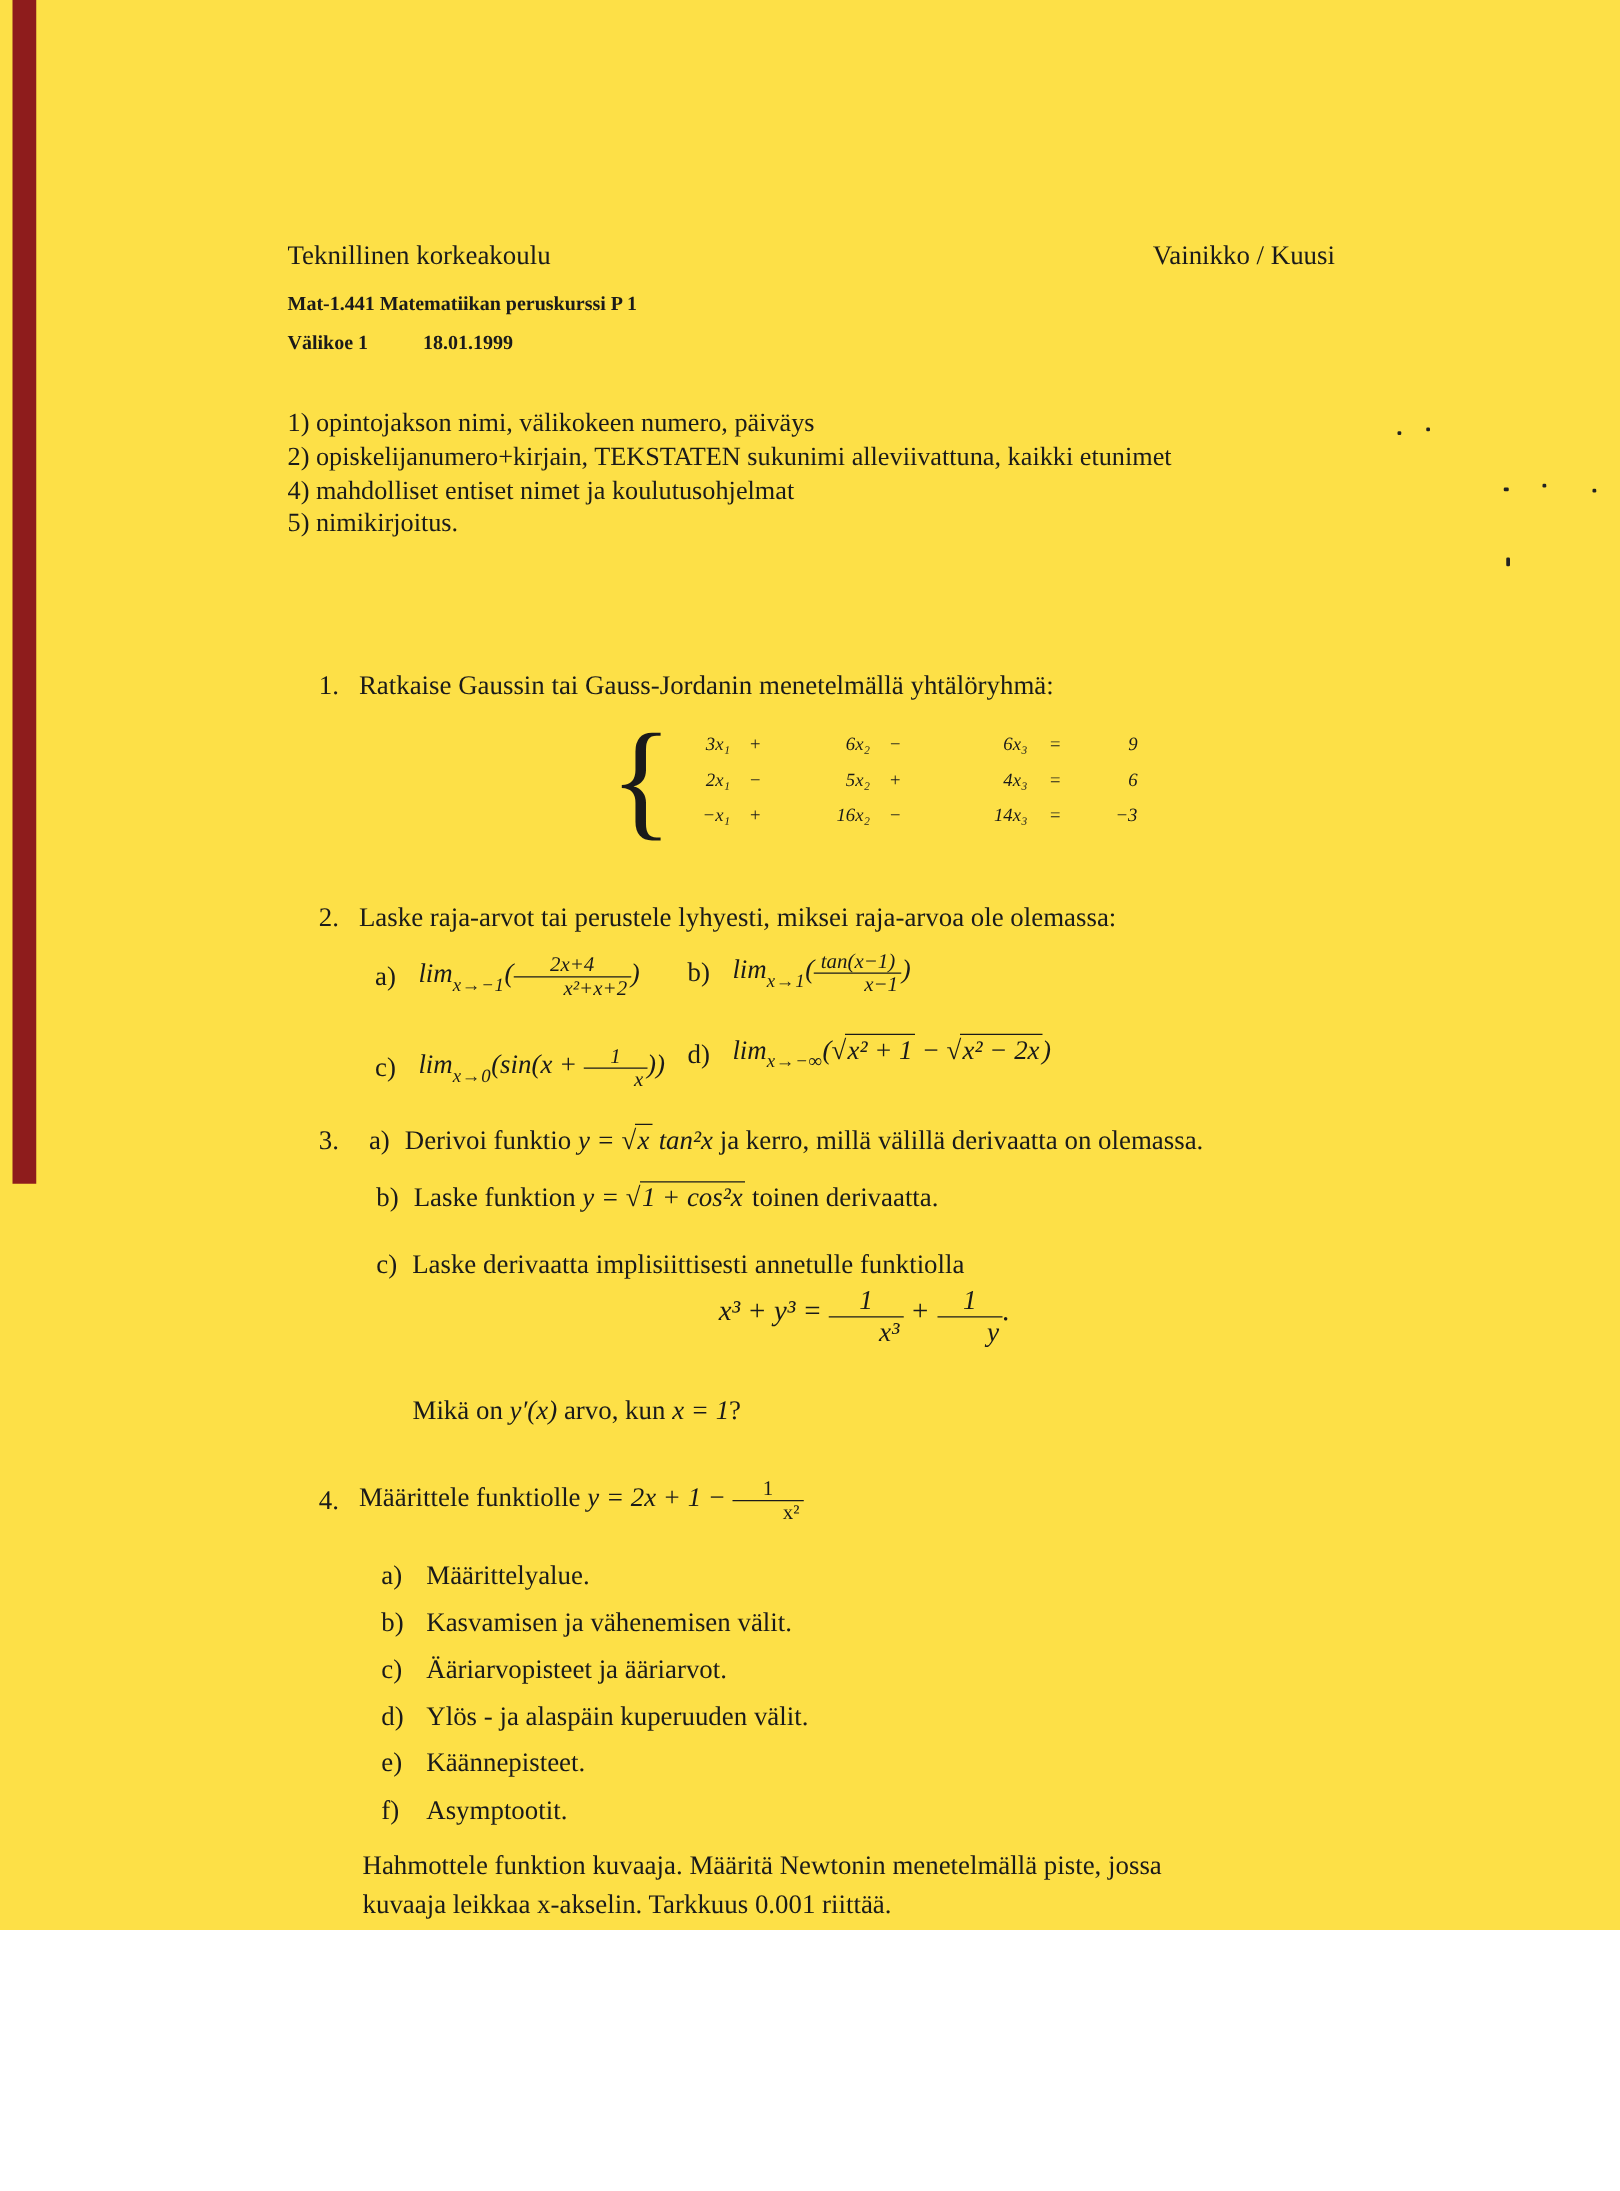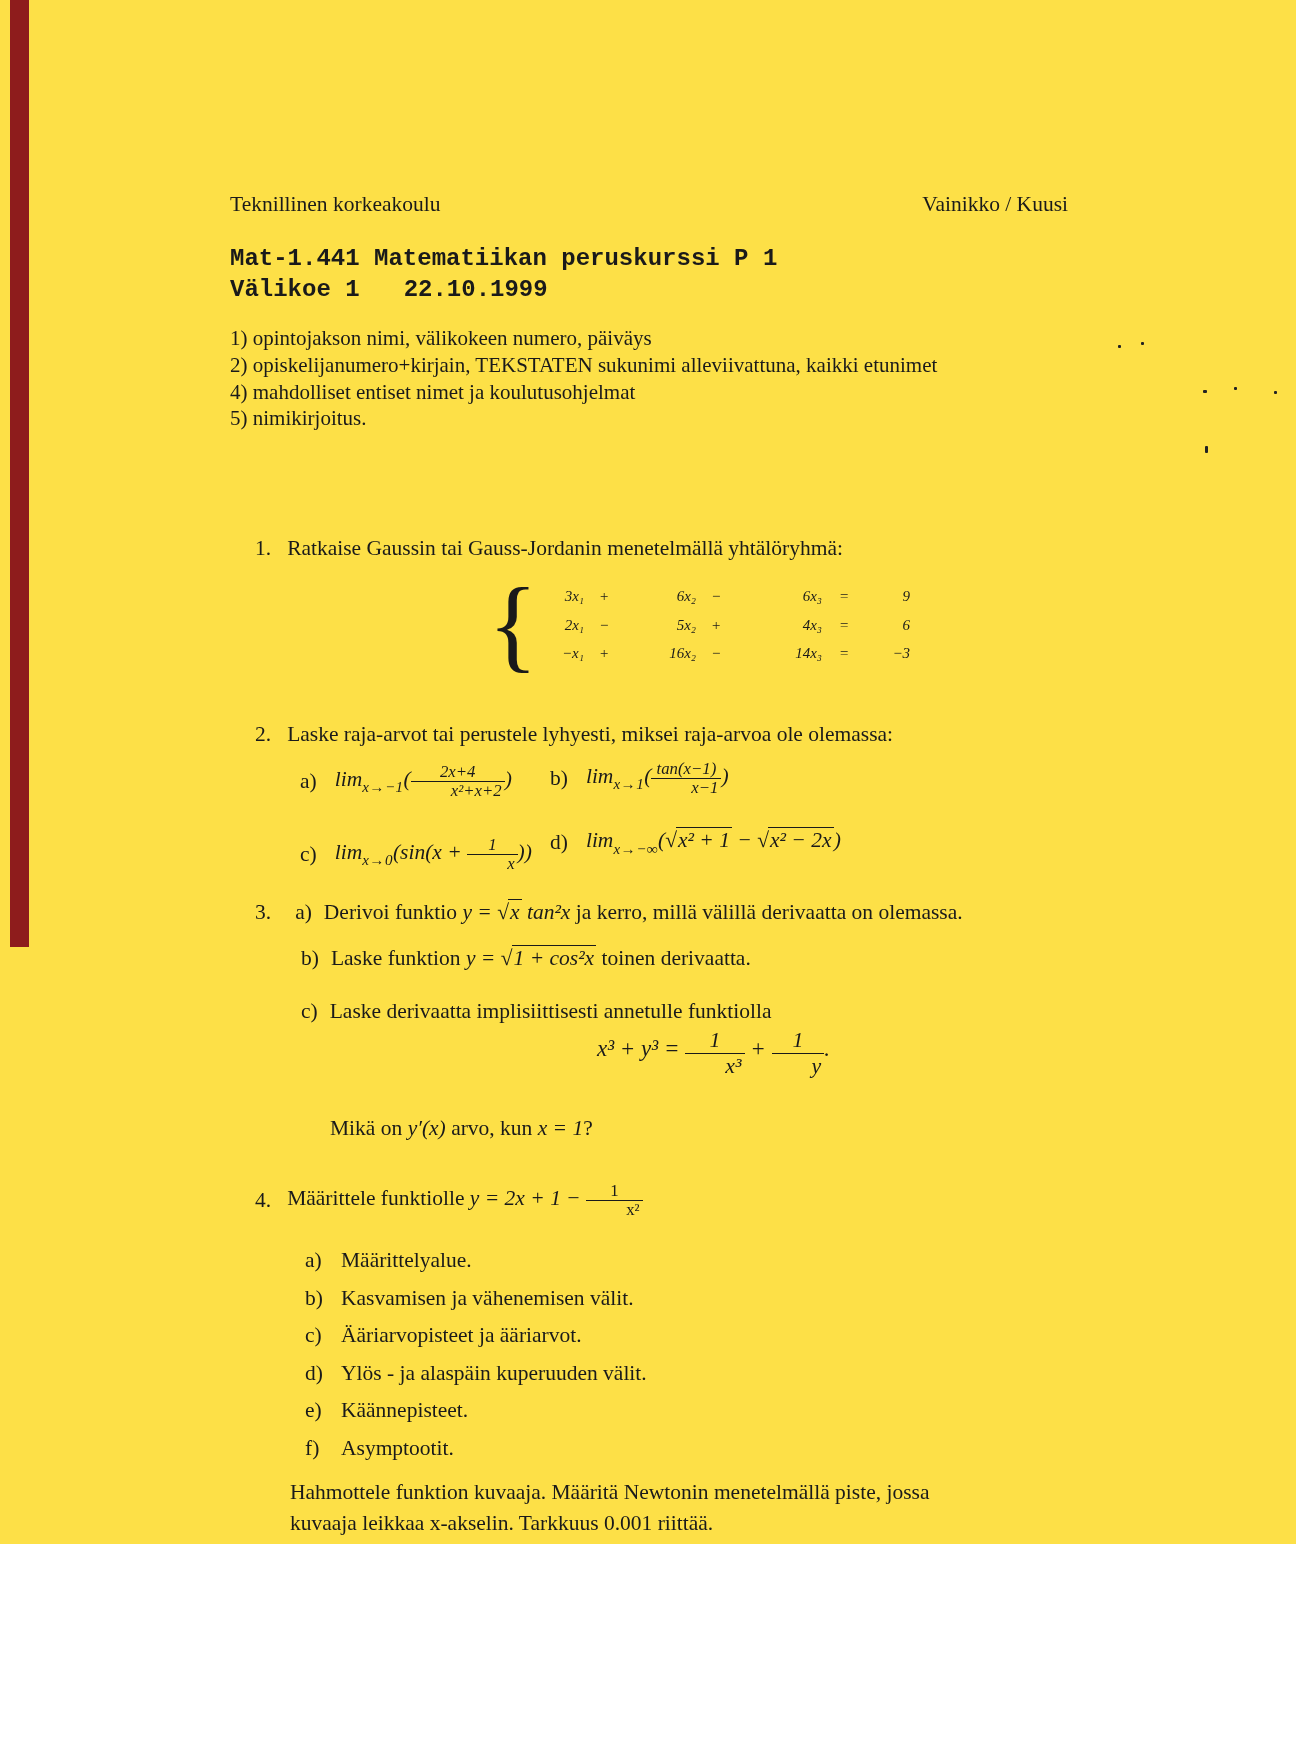--- a/index.html
+++ b/index.html
@@ -6,21 +6,21 @@
   .page{position:relative;width:1296px;height:1544px;background:#fde047;overflow:hidden;
         font-family:"Liberation Serif","DejaVu Serif",serif;color:#1a1a1a;}
   .abs{position:absolute;}
   
   .red-stripe{position:absolute;left:10px;top:0;width:19px;height:947px;background:#8e1c1c;}
   .bottom-line{position:absolute;left:30px;top:1741px;width:1242px;height:5px;
                background:linear-gradient(to right,#13343a 0%,#0d2327 30%,#050505 55%,#000 100%);}
   .speckle{position:absolute;background:#222;border-radius:1px;}
   
   .header-row{top:192px;left:230px;width:838px;display:flex;justify-content:space-between;font-size:21.5px;}
-  .title-block{top:243px;left:230px;font-size:24px;font-weight:bold;line-height:31px;font-family:Liberation Mono, monospace;}
+  .title-block{top:228px;left:230px;font-size:16px;font-weight:bold;line-height:31px;}
   .exam-date{margin-left:44px;}
   
   .instructions{top:325px;left:230px;font-size:21px;line-height:26.8px;}
   
   .phead{display:flex;font-size:21.5px;}
   .pno{margin-right:16px;}
   .p1-head{top:536px;left:255px;}
   .system{top:582px;left:488px;}
   .brace{position:absolute;left:0;top:-10px;font-size:104px;line-height:104px;font-weight:400;}
   .eqgrid{margin-left:34px;display:grid;grid-template-columns:62px 40px 72px 40px 86px 44px 52px;
@@ -43,21 +43,21 @@
   .p2a{top:763px;left:300px;}
   .p2b{top:760px;left:550px;}
   .p2c{top:836px;left:300px;}
   .p2d{top:828px;left:550px;}
   .p3a{top:900px;left:255px;}
   .p3a .pno{margin-right:24px;}
   .p3line{display:flex;align-items:center;font-size:21.5px;}
   .p3line .lab{margin-right:12px;}
   .p3b{top:946px;left:301px;}
   .p3c{top:999px;left:301px;}
-  .p3eq{top:1028px;left:597px;font-size:23px;font-style:italic;}
+  .p3eq{top:1028px;left:575px;font-size:23px;font-style:italic;}
   .p3q{top:1116px;left:330px;font-size:21.5px;}
   .p4-head{top:1182px;left:255px;align-items:center;}
   .p4-items{top:1247px;left:305px;font-size:21.5px;}
   .p4-items .item{display:flex;margin-bottom:10.5px;line-height:27px;}
   .p4-items .lab{width:30px;margin-right:6px;}
   .closing{top:1477px;left:290px;width:678px;font-size:21.5px;line-height:31px;}
 </style>
 </head>
 <body>
 
@@ -66,21 +66,21 @@
   <div class="red-stripe"></div>
 
   <div class="abs header-row">
     <span>Teknillinen korkeakoulu</span>
     <span>Vainikko / Kuusi</span>
   </div>
 
   <div class="abs title-block">
     <div>Mat-1.441 Matematiikan peruskurssi P 1</div>
     <div>
-      <span>Välikoe 1</span><span class="exam-date">22.10.1999</span>
+      <span>Välikoe 1</span><span class="exam-date">18.01.1999</span>
     </div>
   </div>
 
   <div class="abs instructions">
     <div>1) opintojakson nimi, välikokeen numero, päiväys</div>
     <div>2) opiskelijanumero+kirjain, TEKSTATEN sukunimi alleviivattuna, kaikki etunimet</div>
     <div>4) mahdolliset entiset nimet ja koulutusohjelmat</div>
     <div>5) nimikirjoitus.</div>
   </div>
 

